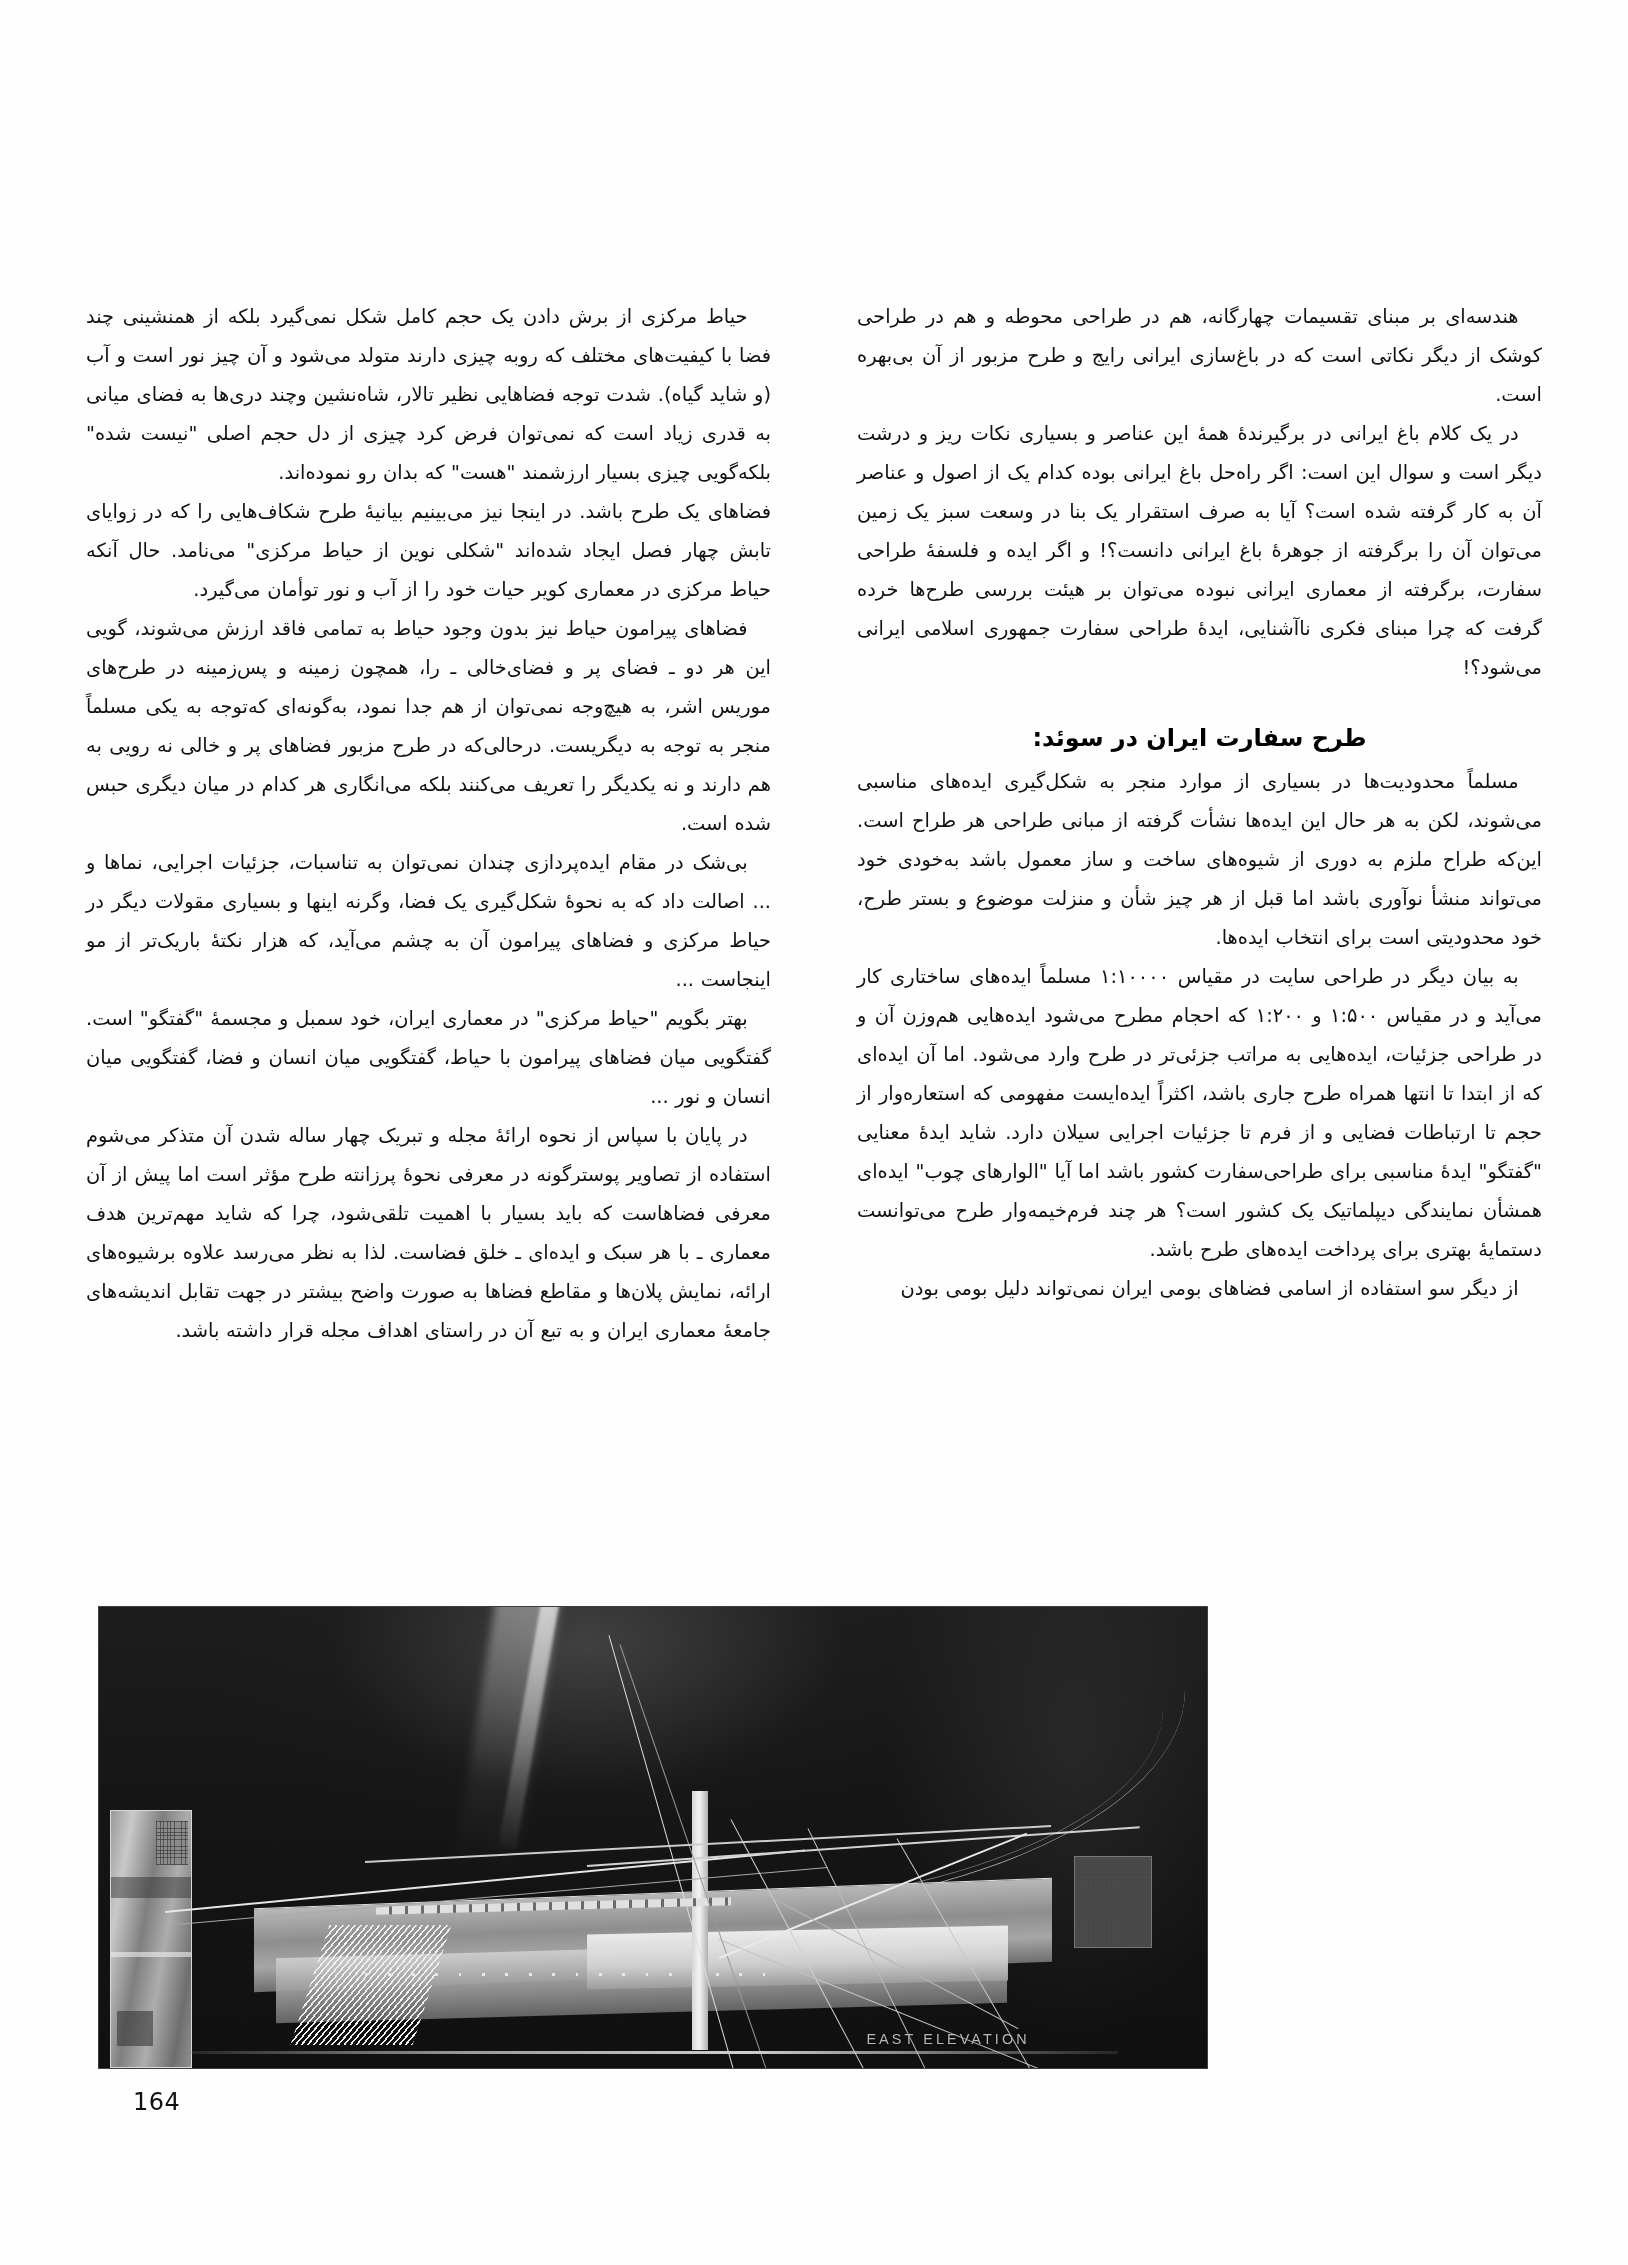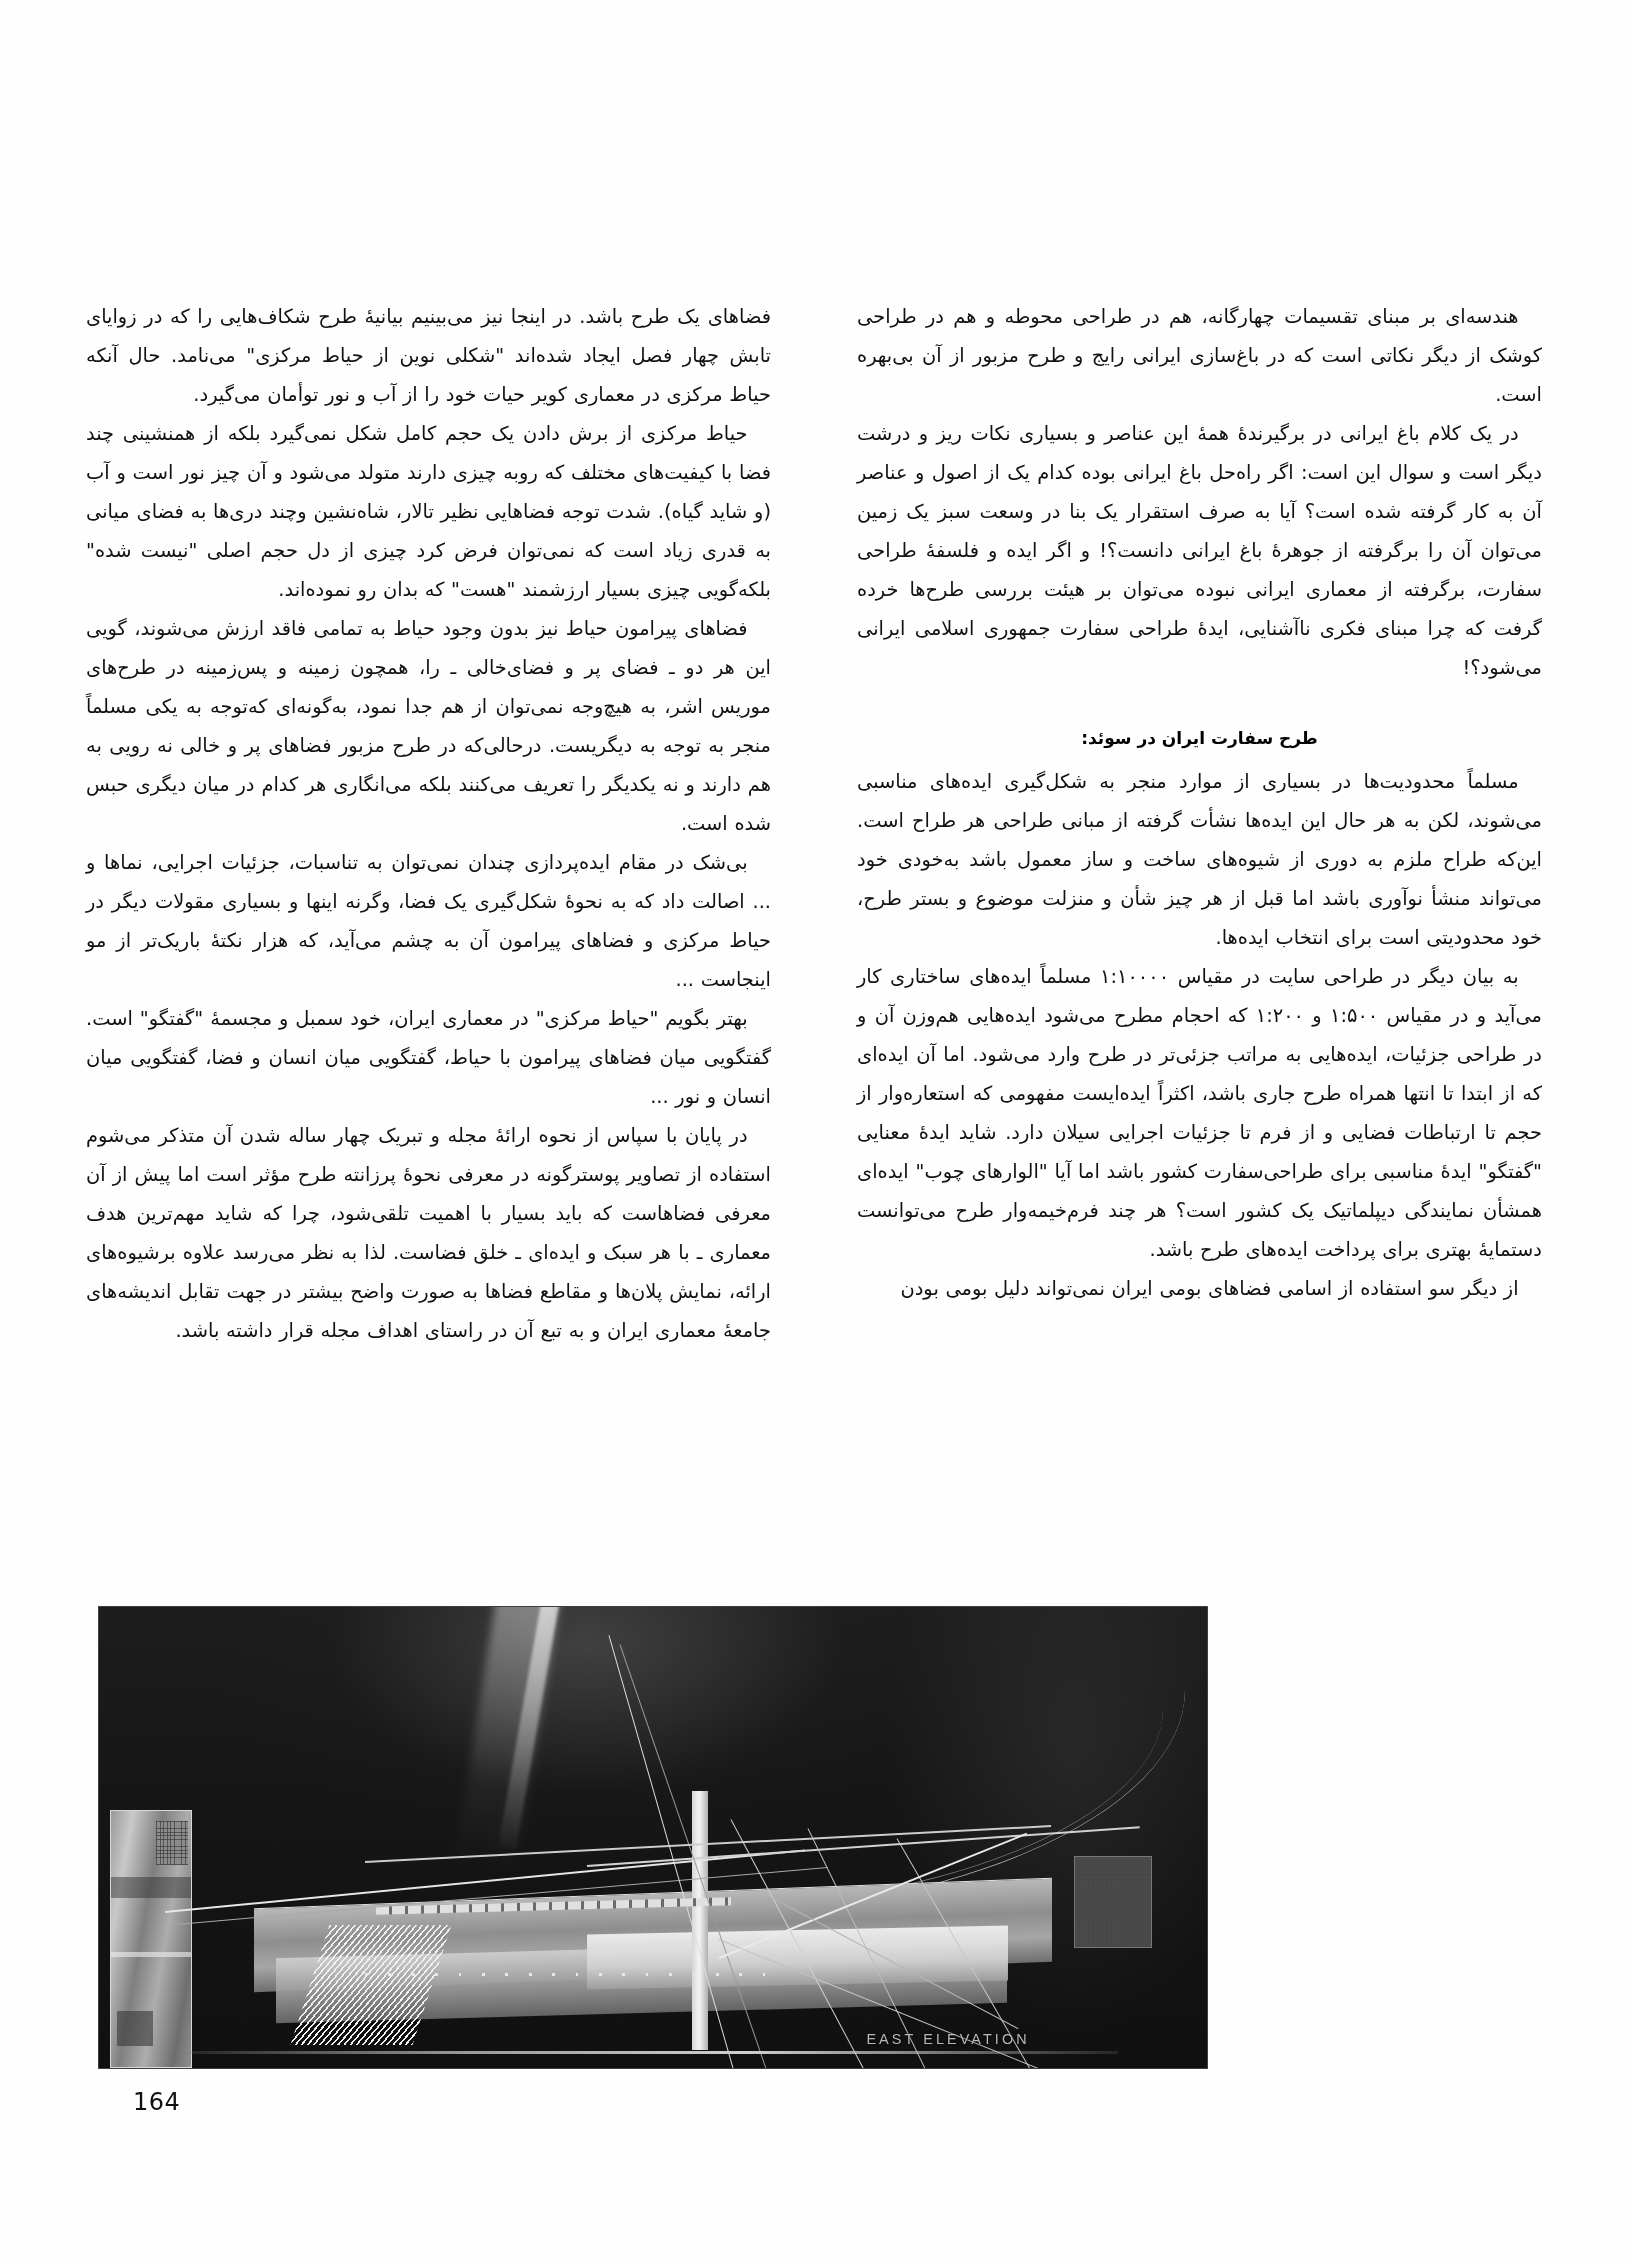--- a/index.html
+++ b/index.html
@@ -47,21 +47,21 @@
     text-align: justify;
     text-indent: 23.4px;
     font-family: "DejaVu Sans", "Liberation Sans", sans-serif;
     letter-spacing: -0.1px;
     word-spacing: 0.5px;
   }
   p.para.noindent { text-indent: 0; }
 
   h2.section-heading {
     margin: 31px 0 3.6px 0;
-    font-size: 17px;
+    font-size: 24px;
     line-height: 40px;
     font-weight: bold;
     color: #000000;
     text-align: center;
     direction: rtl;
     letter-spacing: -0.2px;
   }
 
   
   .photo-wrap {
@@ -269,22 +269,22 @@
       <p class="para">در یک کلام باغ ایرانی در برگیرندهٔ همهٔ این عناصر و بسیاری نکات ریز و درشت دیگر است و سوال این است: اگر راه‌حل باغ ایرانی بوده کدام یک از اصول و عناصر آن به کار گرفته شده است؟ آیا به صرف استقرار یک بنا در وسعت سبز یک زمین می‌توان آن را برگرفته از جوهرهٔ باغ ایرانی دانست؟! و اگر ایده و فلسفهٔ طراحی سفارت، برگرفته از معماری ایرانی نبوده می‌توان بر هیئت بررسی طرح‌ها خرده گرفت که چرا مبنای فکری ناآشنایی، ایدهٔ طراحی سفارت جمهوری اسلامی ایرانی می‌شود؟!</p>
 
       <h2 class="section-heading">طرح سفارت ایران در سوئد:</h2>
 
       <p class="para">مسلماً محدودیت‌ها در بسیاری از موارد منجر به شکل‌گیری ایده‌های مناسبی می‌شوند، لکن به هر حال این ایده‌ها نشأت گرفته از مبانی طراحی هر طراح است. این‌که طراح ملزم به دوری از شیوه‌های ساخت و ساز معمول باشد به‌خودی خود می‌تواند منشأ نوآوری باشد اما قبل از هر چیز شأن و منزلت موضوع و بستر طرح، خود محدودیتی است برای انتخاب ایده‌ها.</p>
       <p class="para">به بیان دیگر در طراحی سایت در مقیاس ۱:۱۰۰۰۰ مسلماً ایده‌های ساختاری کار می‌آید و در مقیاس ۱:۵۰۰ و ۱:۲۰۰ که احجام مطرح می‌شود ایده‌هایی هم‌وزن آن و در طراحی جزئیات، ایده‌هایی به مراتب جزئی‌تر در طرح وارد می‌شود. اما آن ایده‌ای که از ابتدا تا انتها همراه طرح جاری باشد، اکثراً ایده‌ایست مفهومی که استعاره‌وار از حجم تا ارتباطات فضایی و از فرم تا جزئیات اجرایی سیلان دارد. شاید ایدهٔ معنایی "گفتگو" ایدهٔ مناسبی برای طراحی‌سفارت کشور باشد اما آیا "الوارهای چوب" ایده‌ای همشأن نمایندگی دیپلماتیک یک کشور است؟ هر چند فرم‌خیمه‌وار طرح می‌توانست دستمایهٔ بهتری برای پرداخت ایده‌های طرح باشد.</p>
       <p class="para">از دیگر سو استفاده از اسامی فضاهای بومی ایران نمی‌تواند دلیل بومی بودن</p>
     </div>
 
     <div class="col">
+      <p class="para">حیاط مرکزی از برش دادن یک حجم کامل شکل نمی‌گیرد بلکه از همنشینی چند فضا با کیفیت‌های مختلف که روبه چیزی دارند متولد می‌شود و آن چیز نور است و آب (و شاید گیاه). شدت توجه فضاهایی نظیر تالار، شاه‌نشین وچند دری‌ها به فضای میانی به قدری زیاد است که نمی‌توان فرض کرد چیزی از دل حجم اصلی "نیست شده" بلکه‌گویی چیزی بسیار ارزشمند "هست" که بدان رو نموده‌اند.</p>
       <p class="para noindent">فضاهای یک طرح باشد. در اینجا نیز می‌بینیم بیانیهٔ طرح شکاف‌هایی را که در زوایای تابش چهار فصل ایجاد شده‌اند "شکلی نوین از حیاط مرکزی" می‌نامد. حال آنکه حیاط مرکزی در معماری کویر حیات خود را از آب و نور توأمان می‌گیرد.</p>
-      <p class="para">حیاط مرکزی از برش دادن یک حجم کامل شکل نمی‌گیرد بلکه از همنشینی چند فضا با کیفیت‌های مختلف که روبه چیزی دارند متولد می‌شود و آن چیز نور است و آب (و شاید گیاه). شدت توجه فضاهایی نظیر تالار، شاه‌نشین وچند دری‌ها به فضای میانی به قدری زیاد است که نمی‌توان فرض کرد چیزی از دل حجم اصلی "نیست شده" بلکه‌گویی چیزی بسیار ارزشمند "هست" که بدان رو نموده‌اند.</p>
       <p class="para">فضاهای پیرامون حیاط نیز بدون وجود حیاط به تمامی فاقد ارزش می‌شوند، گویی این هر دو ـ فضای پر و فضای‌خالی ـ را، همچون زمینه و پس‌زمینه در طرح‌های موریس اشر، به هیچ‌وجه نمی‌توان از هم جدا نمود، به‌گونه‌ای که‌توجه به یکی مسلماً منجر به توجه به دیگریست. در‌حالی‌که در طرح مزبور فضاهای پر و خالی نه رویی به هم دارند و نه یکدیگر را تعریف می‌کنند بلکه می‌انگاری هر کدام در میان دیگری حبس شده است.</p>
       <p class="para">بی‌شک در مقام ایده‌پردازی چندان نمی‌توان به تناسبات، جزئیات اجرایی، نماها و ... اصالت داد که به نحوهٔ شکل‌گیری یک فضا، وگرنه اینها و بسیاری مقولات دیگر در حیاط مرکزی و فضاهای پیرامون آن به چشم می‌آید، که هزار نکتهٔ باریک‌تر از مو اینجاست ...</p>
       <p class="para">بهتر بگویم "حیاط مرکزی" در معماری ایران، خود سمبل و مجسمهٔ "گفتگو" است. گفتگویی میان فضاهای پیرامون با حیاط، گفتگویی میان انسان و فضا، گفتگویی میان انسان و نور ...</p>
       <p class="para">در پایان با سپاس از نحوه ارائهٔ مجله و تبریک چهار ساله شدن آن متذکر می‌شوم استفاده از تصاویر پوستر‌گونه در معرفی نحوهٔ پرزانته طرح مؤثر است اما پیش از آن معرفی فضاهاست که باید بسیار با اهمیت تلقی‌شود، چرا که شاید مهم‌ترین هدف معماری ـ با هر سبک و ایده‌ای ـ خلق فضاست. لذا به نظر می‌رسد علاوه برشیوه‌های ارائه، نمایش پلان‌ها و مقاطع فضاها به صورت واضح بیشتر در جهت تقابل اندیشه‌های جامعهٔ معماری ایران و به تبع آن در راستای اهداف مجله قرار داشته باشد.</p>
     </div>
 
   </div>
 
   <div class="photo-wrap">
     <div class="photo">

